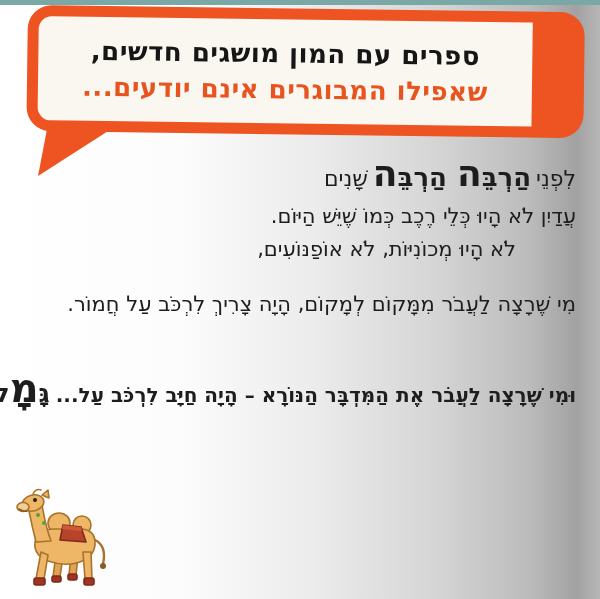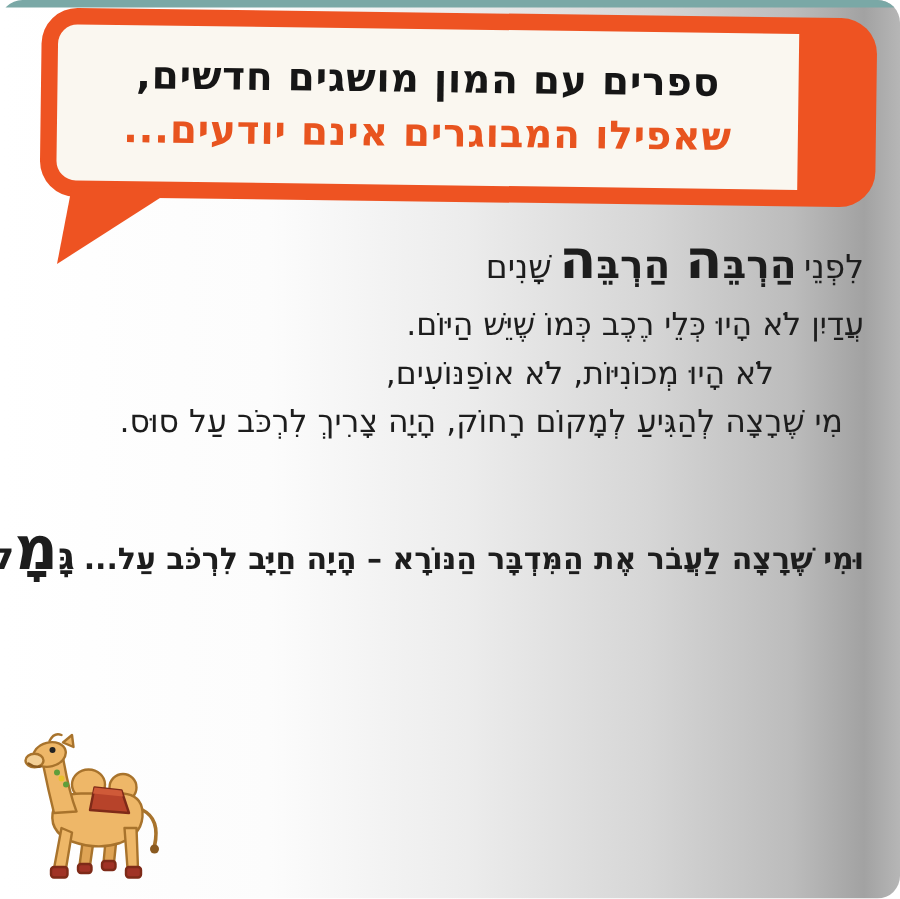--- a/index.html
+++ b/index.html
@@ -2,21 +2,20 @@
 <html lang="he"><head>
 <meta charset="utf-8">
 <style>
   html,body{margin:0;padding:0;}
   .page{
     position:relative;
     width:600px;height:599px;
     overflow:hidden;
     font-family:"DejaVu Sans",sans-serif;
     background:linear-gradient(90deg,#ffffff 0%,#fcfcfc 30%,#ececec 52%,#d6d6d6 72%,#bcbcbc 88%,#a2a2a2 96%,#b6b6b6 100%);
-    border-radius:15px;
   }
   .top-strip{
     position:absolute;top:0;left:0;width:600px;height:5px;
     background:#7aa8a6;
   }
   .bubble{
     position:absolute;left:28px;top:5px;
     width:557px;height:126px;
     box-sizing:border-box;
     background:#faf7f0;
@@ -74,21 +73,21 @@
   <svg class="tail-svg" width="100" height="64" viewBox="0 0 100 64">
     <polygon points="18,6 86,8 8,58" fill="#ee5322"></polygon>
   </svg>
 
   <div class="story">
     <div class="s-line l-1">
       <span>לִפְנֵי</span><span class="hw"><span>הַרְבֵּ</span><span class="he">ה</span></span><span class="hw"><span>הַרְבֵּ</span><span class="he">ה</span></span><span>שָׁנִים</span>
     </div>
     <div class="s-line l-2">עֲדַיִן לֹא הָיוּ כְּלֵי רֶכֶב כְּמוֹ שֶׁיֵּשׁ הַיּוֹם.</div>
     <div class="s-line l-3">לֹא הָיוּ מְכוֹנִיּוֹת, לֹא אוֹפַנּוֹעִים,</div>
-    <div class="s-line l-6">מִי שֶׁרָצָה לְהַגִּיעַ לְמָקוֹם רָחוֹק, הָיָה צָרִיךְ לִרְכֹּב עַל סוּס.</div>
+    <div class="s-line l-5">מִי שֶׁרָצָה לַעֲבֹר מִמָּקוֹם לְמָקוֹם, הָיָה צָרִיךְ לִרְכֹּב עַל חֲמוֹר.</div>
     <div class="s-line l-7">
       <span>וּמִי שֶׁרָצָה לַעֲבֹר אֶת הַמִּדְבָּר הַנּוֹרָא – הָיָה חַיָּב לִרְכֹּב עַל...</span><span class="g1">גָּ</span><span class="g2">מָ</span><span class="g3">ל!</span>
     </div>
   </div>
 
   <svg class="camel" width="110" height="108" viewBox="0 0 110 108">
     <g stroke="#a8732c" stroke-width="1.6" stroke-linejoin="round" stroke-linecap="round">
 
       <path d="M85,54 Q97,60 93,78" fill="none" stroke-width="2.4"></path>
       <circle cx="93" cy="80" r="3" fill="#8a5a20" stroke="none"></circle>

